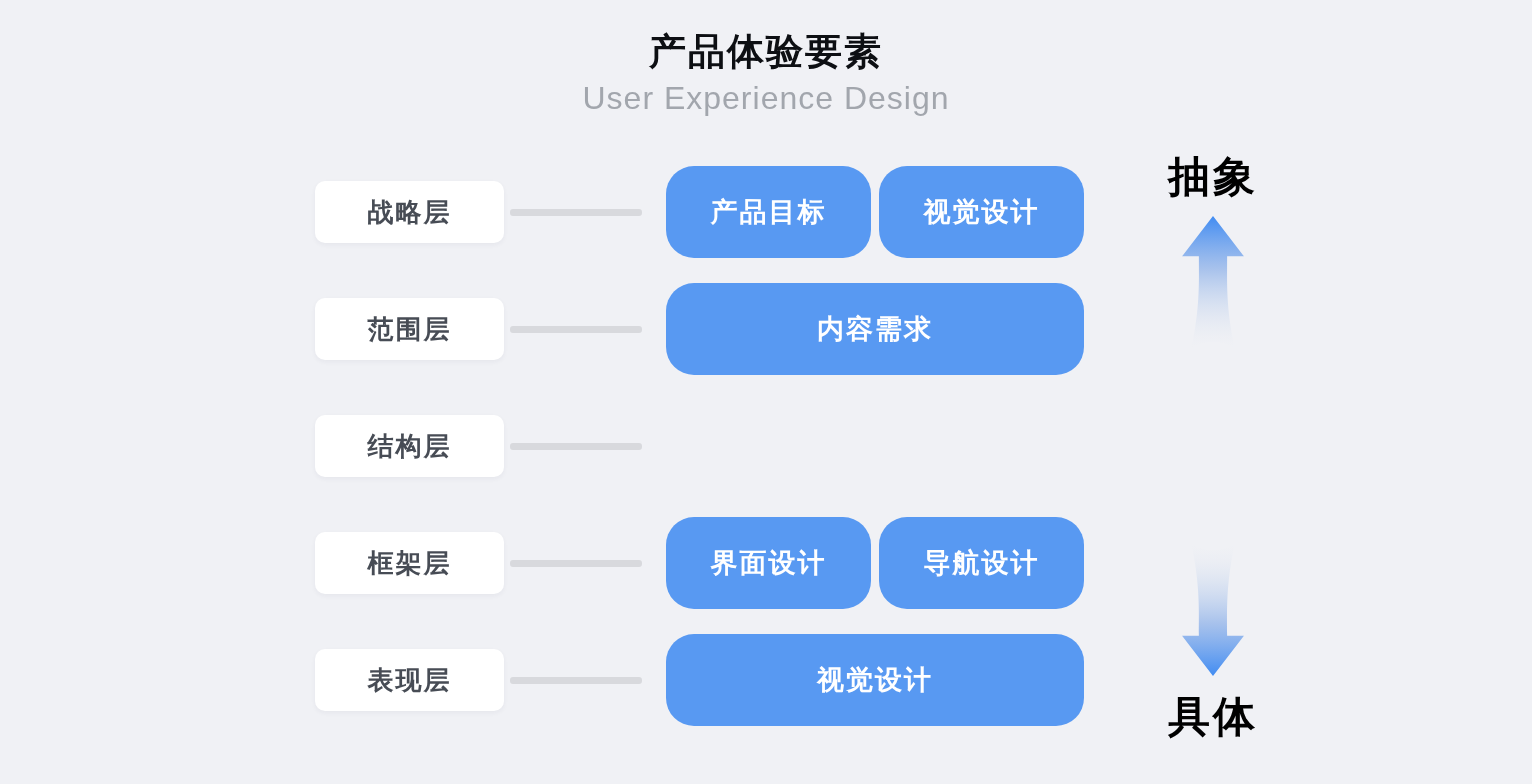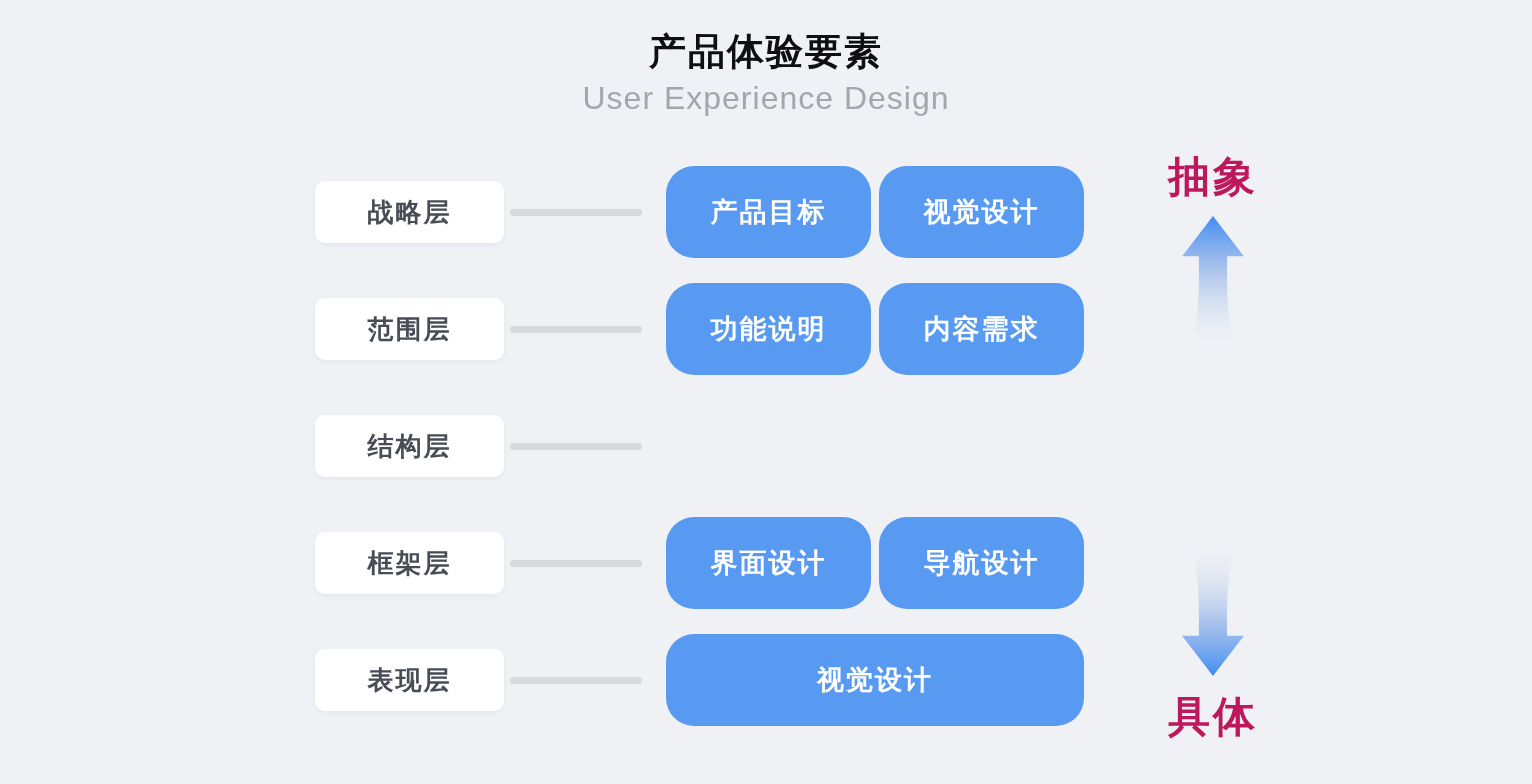--- a/index.html
+++ b/index.html
@@ -95,21 +95,21 @@
     left: 1150px;
     top: 152px;
     width: 126px;
     display: flex;
     flex-direction: column;
     align-items: center;
   }
   .axis-label {
     font-size: 42px;
     font-weight: 800;
-    color: #be185d;
+    color: #000000;
     letter-spacing: 3px;
     line-height: 1.2;
   }
   .arrow-svg { display: block; }
   .arrow-up   { width: 68px; height: 148px; margin-top: 14px; }
   .arrow-down { width: 68px; height: 148px; margin-top: 164px; }
   .axis-label.bottom { margin-top: 16px; }
 </style>
 </head>
 <body>
@@ -131,21 +131,20 @@
       <div class="cell">视觉设计</div>
     </div>
   </div>
 
   <div class="row">
     <div class="label-box">
       <span>范围层</span>
     </div>
     <div class="connector"></div>
     <div class="cells">
-      <div class="cell">功能说明</div>
       <div class="cell">内容需求</div>
     </div>
   </div>
 
   <div class="row">
     <div class="label-box">
       <span>结构层</span>
     </div>
     <div class="connector"></div>
   </div>

